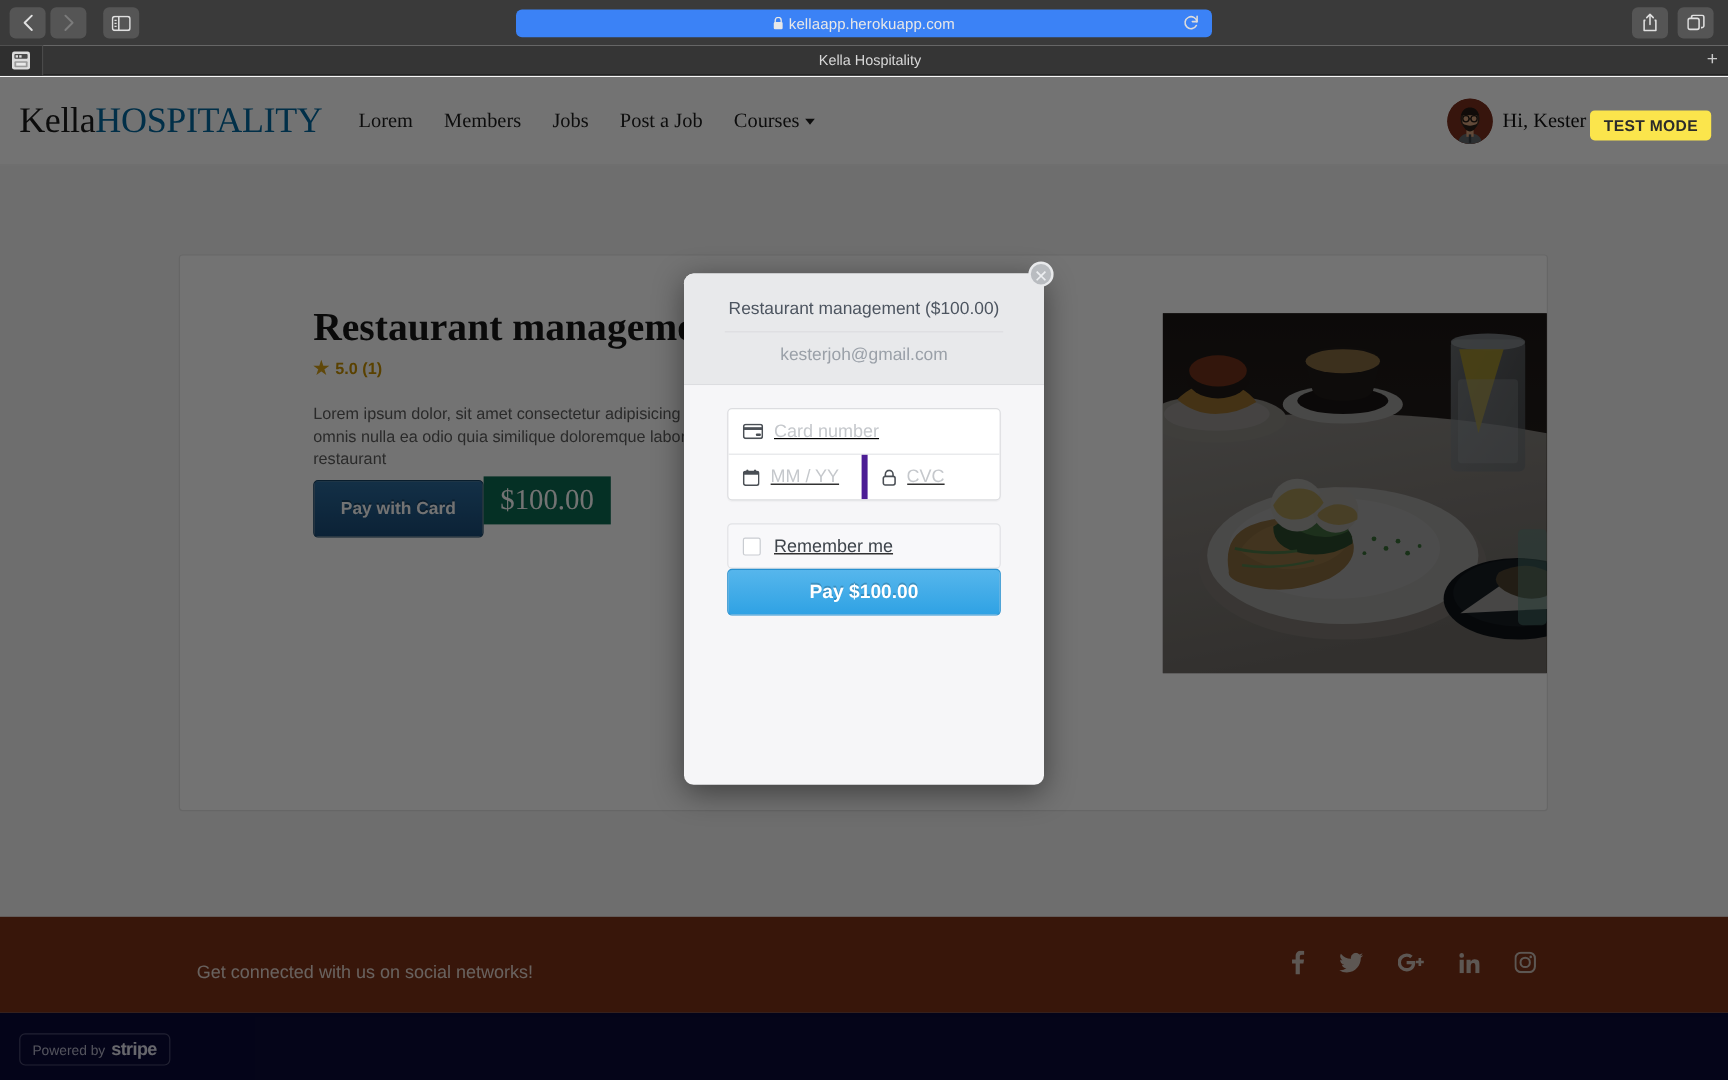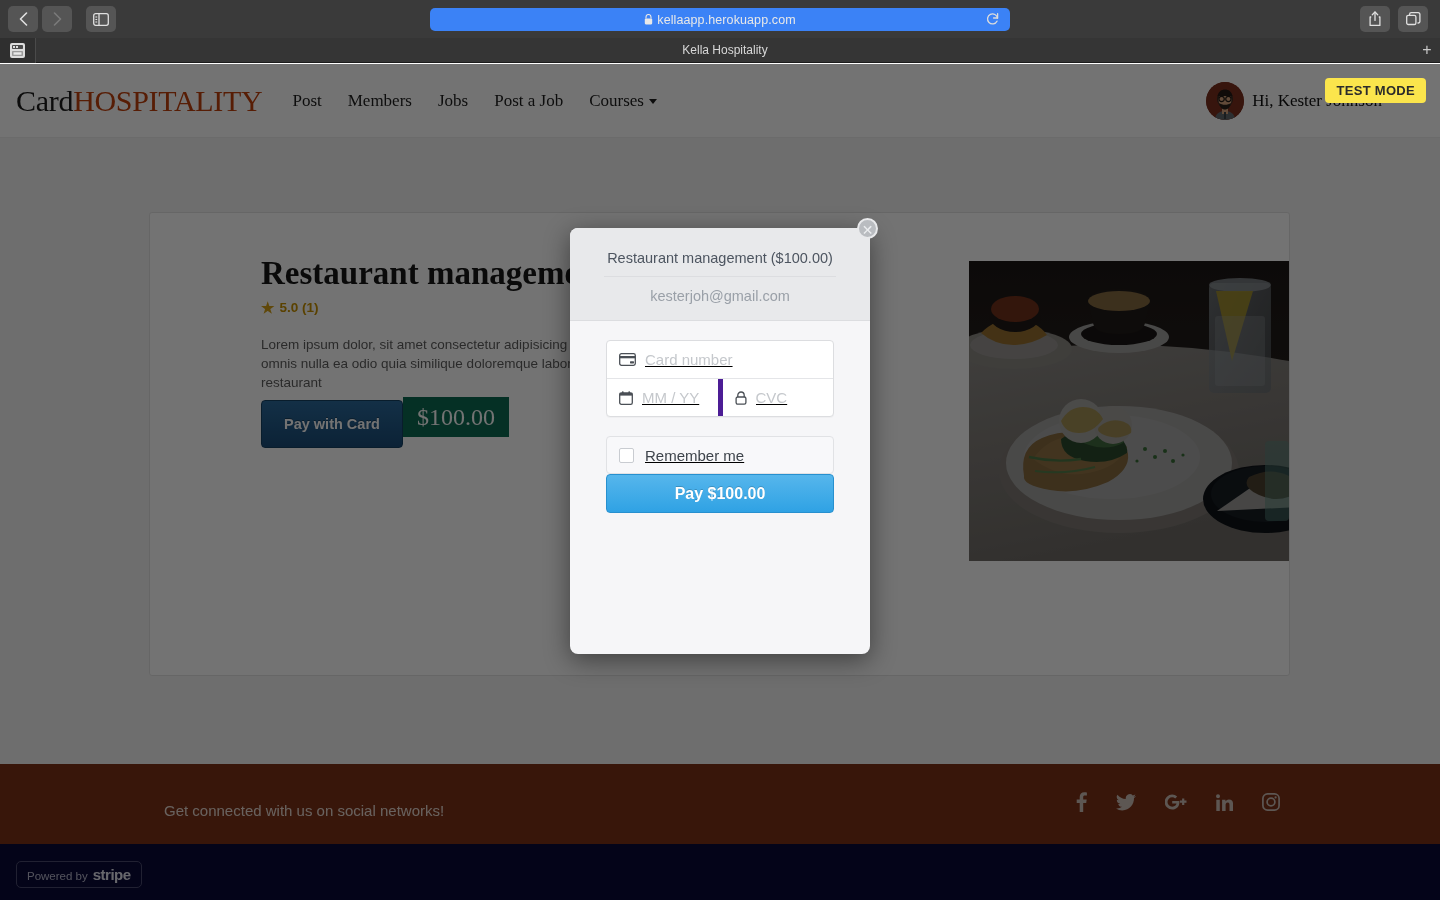--- a/index.html
+++ b/index.html
@@ -63,21 +63,21 @@
   .site-header {
     position: absolute; top: 0; left: 0; width: 1440px; height: 74px;
     background: #ffffff; display: flex; align-items: center;
     border-bottom: 1px solid #eee;
   }
   .logo {
     margin-left: 16px; font-family: "Liberation Serif", serif;
     font-size: 30px; letter-spacing: -0.3px; white-space: nowrap;
   }
   .logo .kella { color: #1b1b1b; }
-  .logo .hosp { color: #c2410c; }
+  .logo .hosp { color: #0369a1; }
   .main-nav { display: flex; gap: 26px; margin-left: 30px; align-items: center; }
   .nav-link {
     font-family: "Liberation Serif", serif; font-size: 17px; color: #1d1d1d;
     text-decoration: none; white-space: nowrap;
   }
   .nav-link .caret {
     display: inline-block; margin-left: 5px;
     border-left: 4px solid transparent; border-right: 4px solid transparent;
     border-top: 5px solid #1d1d1d; vertical-align: middle;
   }
@@ -87,21 +87,21 @@
   }
   .avatar {
     width: 38px; height: 38px; border-radius: 50%;
     background: #7b2f1e; overflow: hidden; position: relative; flex: none;
   }
   .greeting {
     font-family: "Liberation Serif", serif; font-size: 17px; color: #111;
     white-space: nowrap;
   }
   .test-mode {
-    position: absolute; right: 14px; top: 78px; z-index: 60;
+    position: absolute; right: 14px; top: 92px; z-index: 60;
     background: #fbe54c; color: #2b2b2b; font-weight: bold;
     font-size: 13px; padding: 5px 11px; border-radius: 4px;
     letter-spacing: 0.3px;
   }
 
   
   .content-wrap {
     position: absolute; top: 74px; left: 0; width: 1440px; height: 640px;
     background: #f4f4f4;
   }
@@ -309,24 +309,24 @@
     </svg>
   </div>
   <div class="tab-title">Kella Hospitality</div>
   <div class="tab-plus">+</div>
 </div>
 
 <div class="page">
 
   <div class="site-header">
     <div class="logo">
-      <span class="kella">Card</span><span class="hosp">HOSPITALITY</span>
+      <span class="kella">Kella</span><span class="hosp">HOSPITALITY</span>
     </div>
     <div class="main-nav">
-      <a class="nav-link" href="#">Post</a>
+      <a class="nav-link" href="#">Lorem</a>
       <a class="nav-link" href="#">Members</a>
       <a class="nav-link" href="#">Jobs</a>
       <a class="nav-link" href="#">Post a Job</a>
       <a class="nav-link" href="#"><span>Courses</span><span class="caret"></span></a>
     </div>
     <div class="user-area">
       <div class="avatar">
         <svg viewBox="0 0 38 38" width="38" height="38">
           <circle cx="19" cy="19" r="19" fill="#7b2f1e"></circle>
           <path d="M9 38c0-6 4.5-9 10-9s10 3 10 9z" fill="#63696e"></path>

